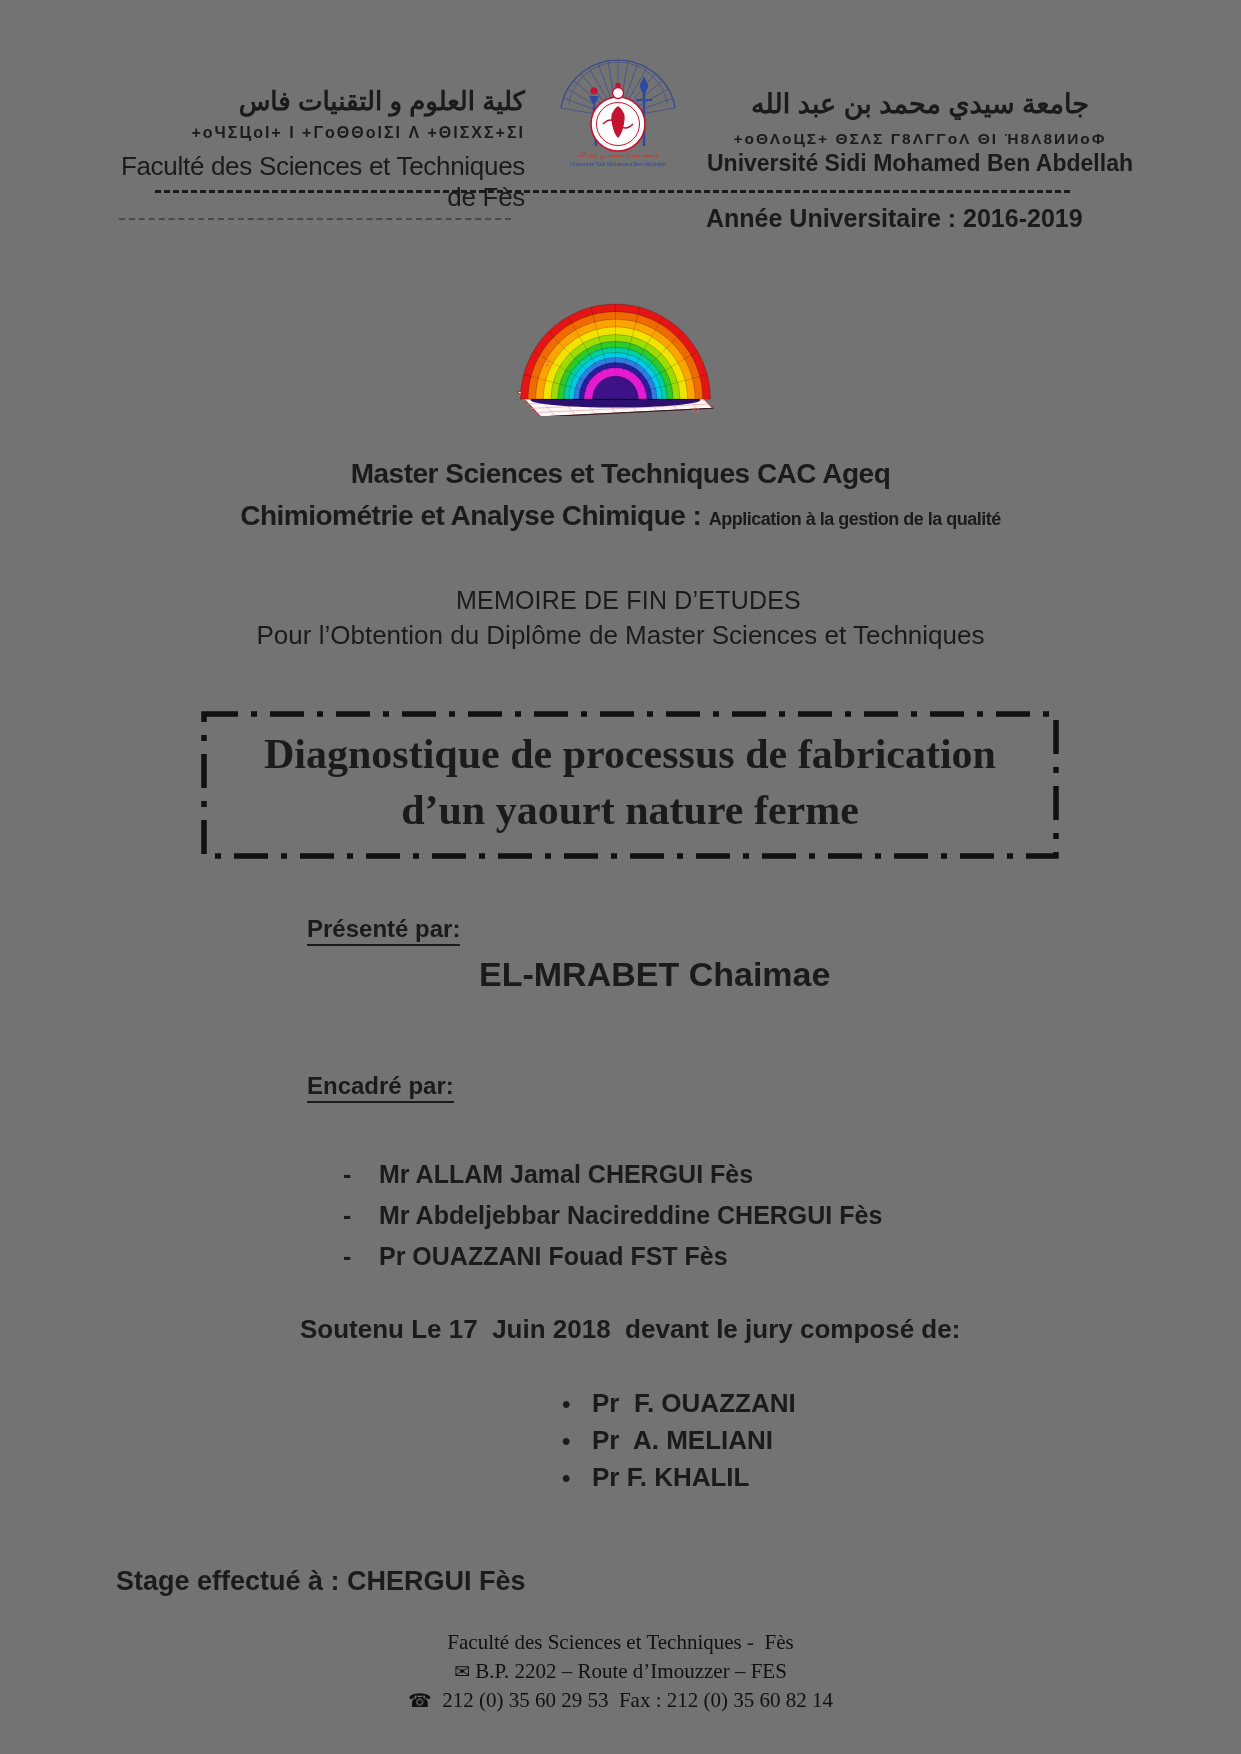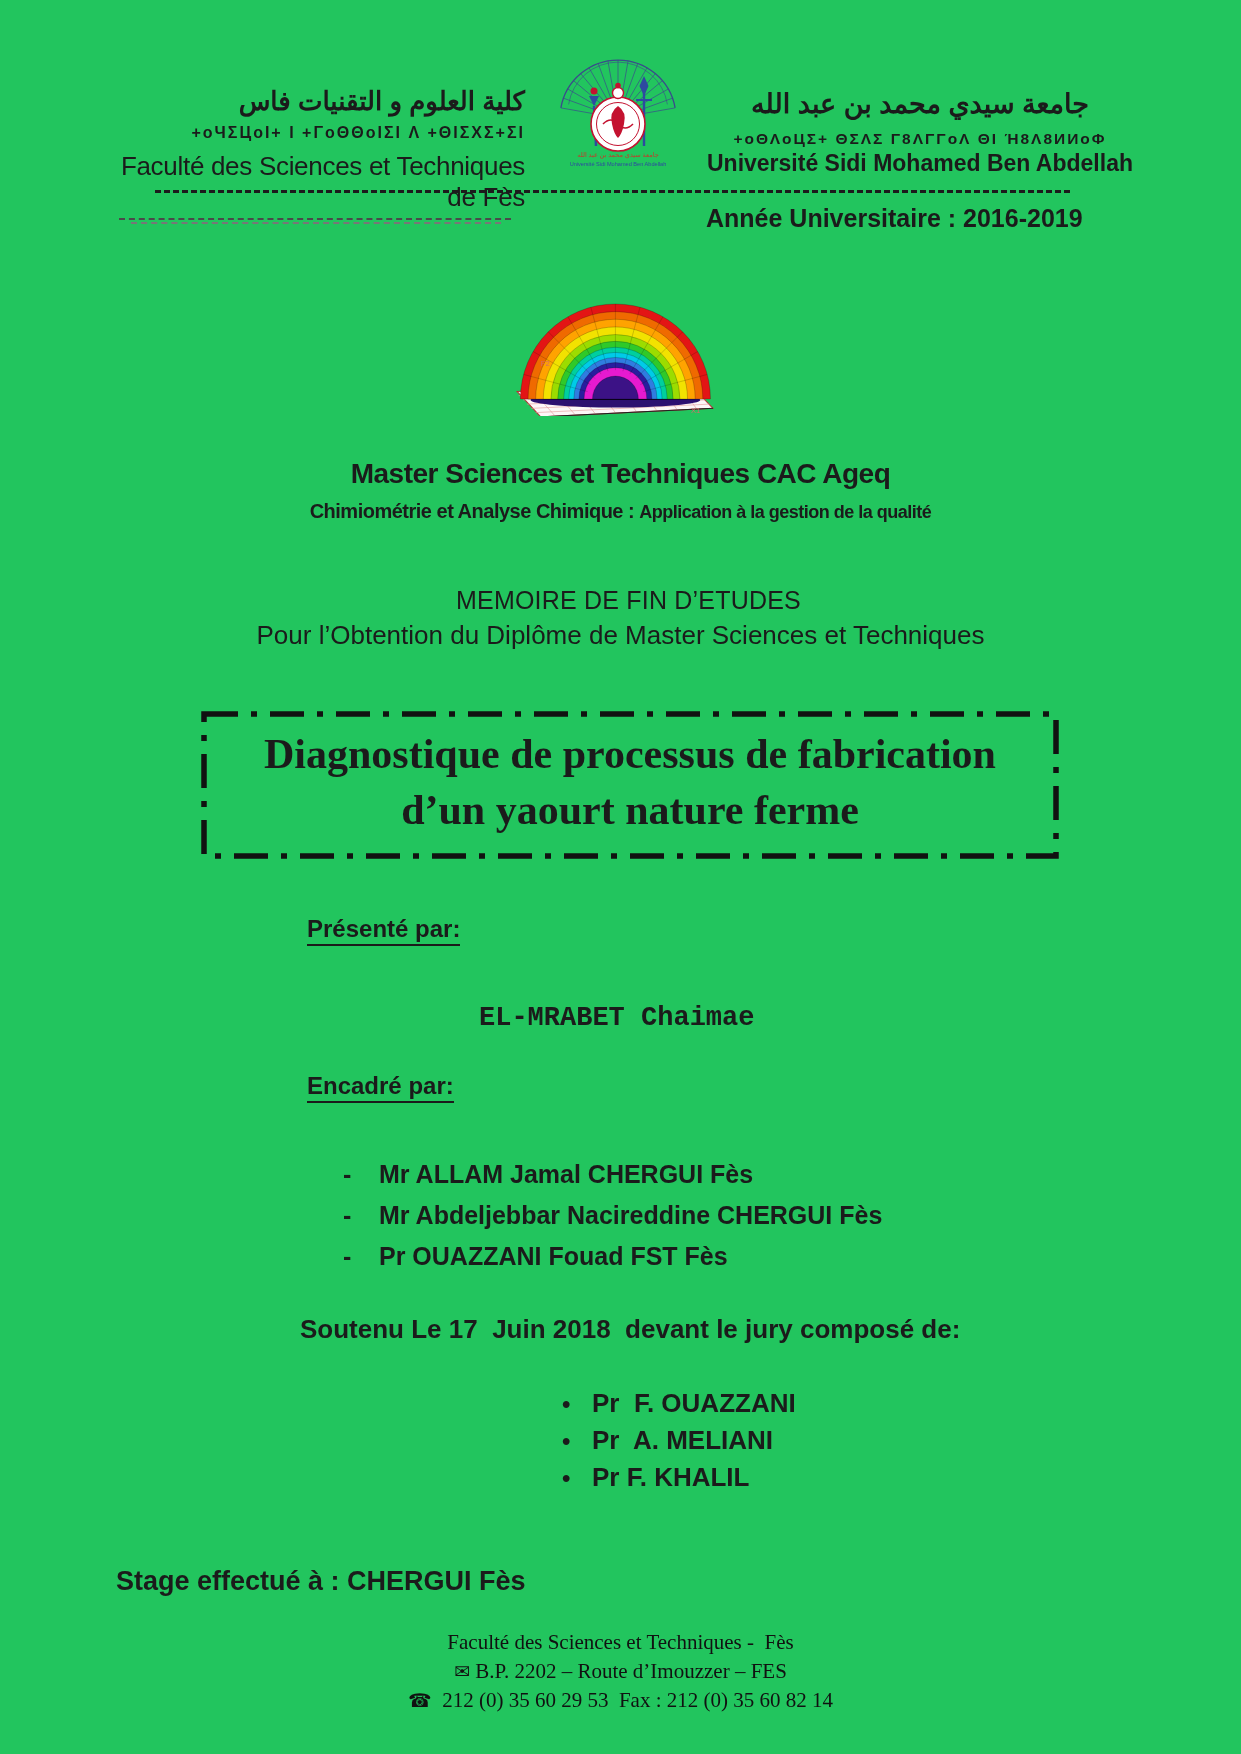--- a/index.html
+++ b/index.html
@@ -1,16 +1,16 @@
 <!DOCTYPE html>
 <html><head>
 <meta charset="utf-8">
 <style>
   html,body{margin:0;padding:0;background:#888;}
-  .page{position:relative;width:1241px;height:1754px;background:#22c55e;overflow:hidden;
+  .page{position:relative;width:1241px;height:1754px;background:#737373;overflow:hidden;
         font-family:"Liberation Sans",sans-serif;color:#1b1b1b;}
   .abs{position:absolute;}
   .ctr{text-align:center;}
   .pre{white-space:pre-wrap;}
 
   
   .hdr-left{left:95px;top:86px;width:430px;text-align:right;}
   .hdr-left .ar{font-size:26px;font-weight:bold;line-height:30px;}
   .hdr-left .tif{font-size:16px;font-weight:600;letter-spacing:2px;margin-top:8px;}
   .hdr-left .lat{font-size:26px;font-weight:normal;letter-spacing:-0.3px;margin-top:9px;}
@@ -19,34 +19,34 @@
   .hdr-right{left:690px;top:88px;width:460px;text-align:center;}
   .hdr-right .ar{font-size:27px;font-weight:bold;line-height:32px;}
   .hdr-right .tif{font-size:15.5px;font-weight:600;letter-spacing:2px;margin-top:10px;}
   .hdr-right .lat{font-size:23px;font-weight:bold;margin-top:2px;}
   .sep{left:155px;top:190px;width:915px;border-top:3px dashed #1c1c1c;}
   .annee{left:706px;top:204px;font-size:25px;font-weight:bold;}
 
   
   .master{left:0;top:458px;width:1241px;font-size:28px;font-weight:bold;letter-spacing:-0.5px;}
   .chimio{left:0;top:500px;width:1241px;font-weight:bold;letter-spacing:-0.5px;}
-  .chimio .big{font-size:20px;}
+  .chimio .big{font-size:28px;}
   .chimio .small{font-size:18px;}
   .memoire{left:8px;top:586px;width:1241px;font-size:25px;font-weight:400;letter-spacing:0.2px;}
   .obtention{left:0;top:620px;width:1241px;font-size:26px;font-weight:400;}
 
   
   .tbox{left:200px;top:710px;width:860px;height:150px;}
   .tbox svg.border{position:absolute;left:0;top:0;}
   .tbox .txt{position:absolute;left:0;top:16px;width:100%;text-align:center;
              font-family:"Liberation Serif",serif;font-weight:bold;font-size:42px;line-height:56px;}
 
   .plabel{font-size:24px;font-weight:bold;border-bottom:2.5px solid #1b1b1b;padding-bottom:2px;}
   .presente{left:307px;top:915px;}
-  .name{left:479px;top:1003px;font-size:27px;font-weight:bold;font-family:Liberation Mono, monospace;}
+  .name{left:479px;top:955px;font-size:34px;font-weight:bold;}
   .encadre{left:307px;top:1072px;}
   .sup-list{left:343px;top:1160px;font-size:25px;font-weight:bold;}
   .sup-list .row{height:41px;}
   .sup-list .mark{display:inline-block;width:36px;}
   .soutenu{left:300px;top:1314px;font-size:26px;font-weight:bold;}
   .jury{left:562px;top:1388px;font-size:26px;font-weight:bold;}
   .jury .row{height:37px;}
   .jury .mark{display:inline-block;width:30px;font-size:24px;}
   .stage{left:116px;top:1566px;font-size:27px;font-weight:bold;}
 

